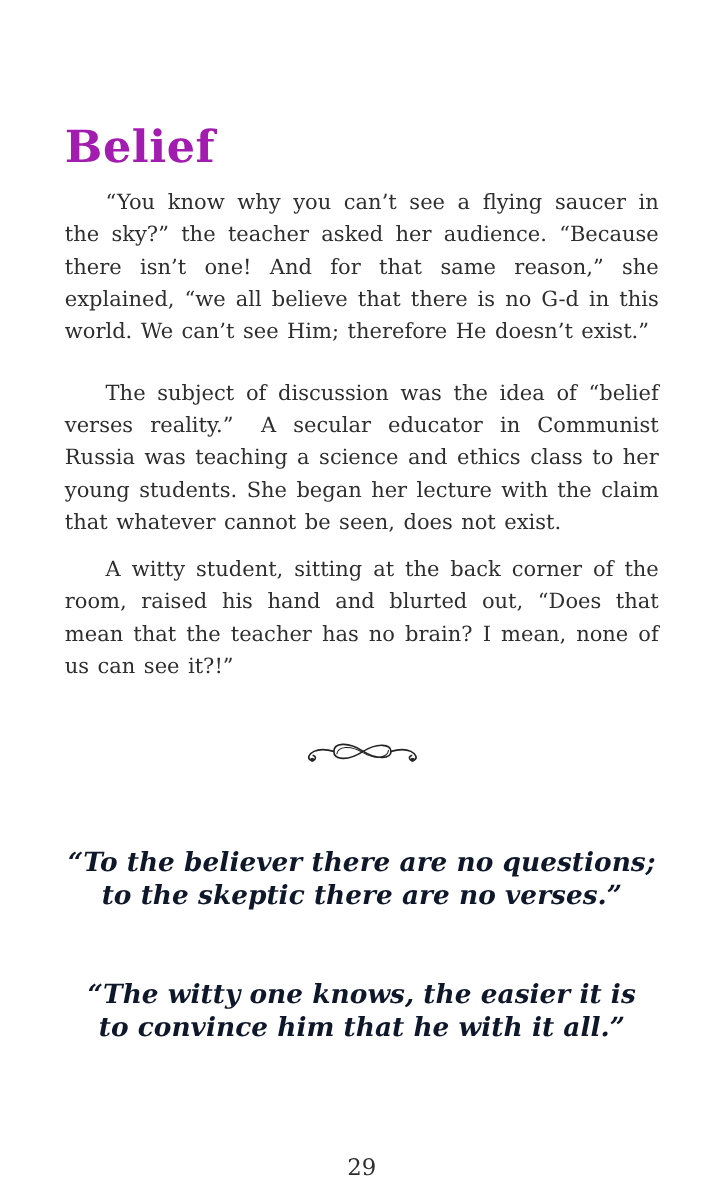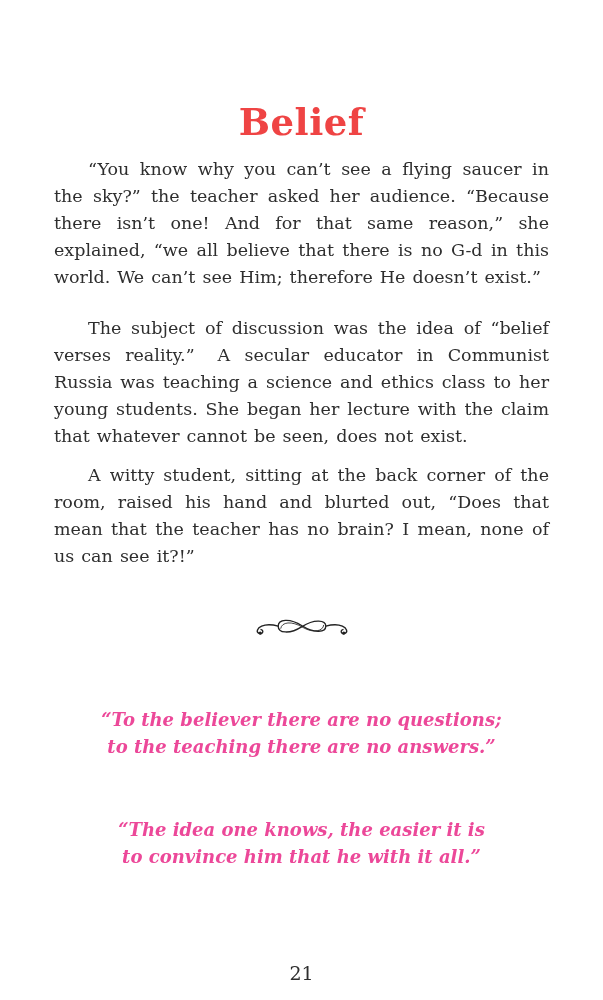--- a/index.html
+++ b/index.html
@@ -15,25 +15,24 @@
     background: #ffffff;
     box-sizing: border-box;
     padding: 0 54px;
     font-family: "DejaVu Serif", "Liberation Serif", serif;
     color: #2e2e2e;
     overflow: hidden;
   }
   .page-title {
     margin: 0;
     padding-top: 100px;
-    text-align: center;
     font-size: 37px;
     line-height: 1.2;
     font-weight: bold;
-    color: #ef4444;
+    color: #a21caf;
     letter-spacing: 0.5px;
   }
   .body-para {
     margin: 12px 0 0 0;
     font-size: 17.5px;
     line-height: 27px;
     text-align: justify;
     text-indent: 34px;
     word-spacing: 1.5px;
   }
@@ -45,23 +44,23 @@
     text-align: center;
   }
   .ornament-wrap svg {
     display: inline-block;
     vertical-align: middle;
   }
   .quote {
     text-align: center;
     font-style: italic;
     font-weight: bold;
-    font-size: 18px;
+    font-size: 22px;
     line-height: 27px;
-    color: #ec4899;
+    color: #0f172a;
   }
   .quote.q1 { margin-top: 64px; }
   .quote.q2 { margin-top: 56px; }
   .quote-line { display: block; }
   .page-number {
     position: absolute;
     bottom: 16px;
     left: 0;
     right: 0;
     text-align: center;
@@ -95,23 +94,23 @@
         <path d="M 88 16 C 95 14, 102 13.5, 107.5 16 C 112.5 18.3, 114.5 23, 110.5 24.6 C 106.5 26.2, 104.2 21.2, 108.2 20"></path>
       </g>
 
       <circle cx="10.8" cy="24.2" r="1.9" fill="#232323"></circle>
       <circle cx="109.2" cy="24.2" r="1.9" fill="#232323"></circle>
     </svg>
   </div>
 
   <div class="quote q1">
     <span class="quote-line">“To the believer there are no questions;</span>
-    <span class="quote-line">to the teaching there are no answers.”</span>
+    <span class="quote-line">to the skeptic there are no verses.”</span>
   </div>
 
   <div class="quote q2">
-    <span class="quote-line">“The idea one knows, the easier it is</span>
+    <span class="quote-line">“The witty one knows, the easier it is</span>
     <span class="quote-line">to convince him that he with it all.”</span>
   </div>
 
-  <div class="page-number">21</div>
+  <div class="page-number">29</div>
 
 </div>
 
 </body></html>

